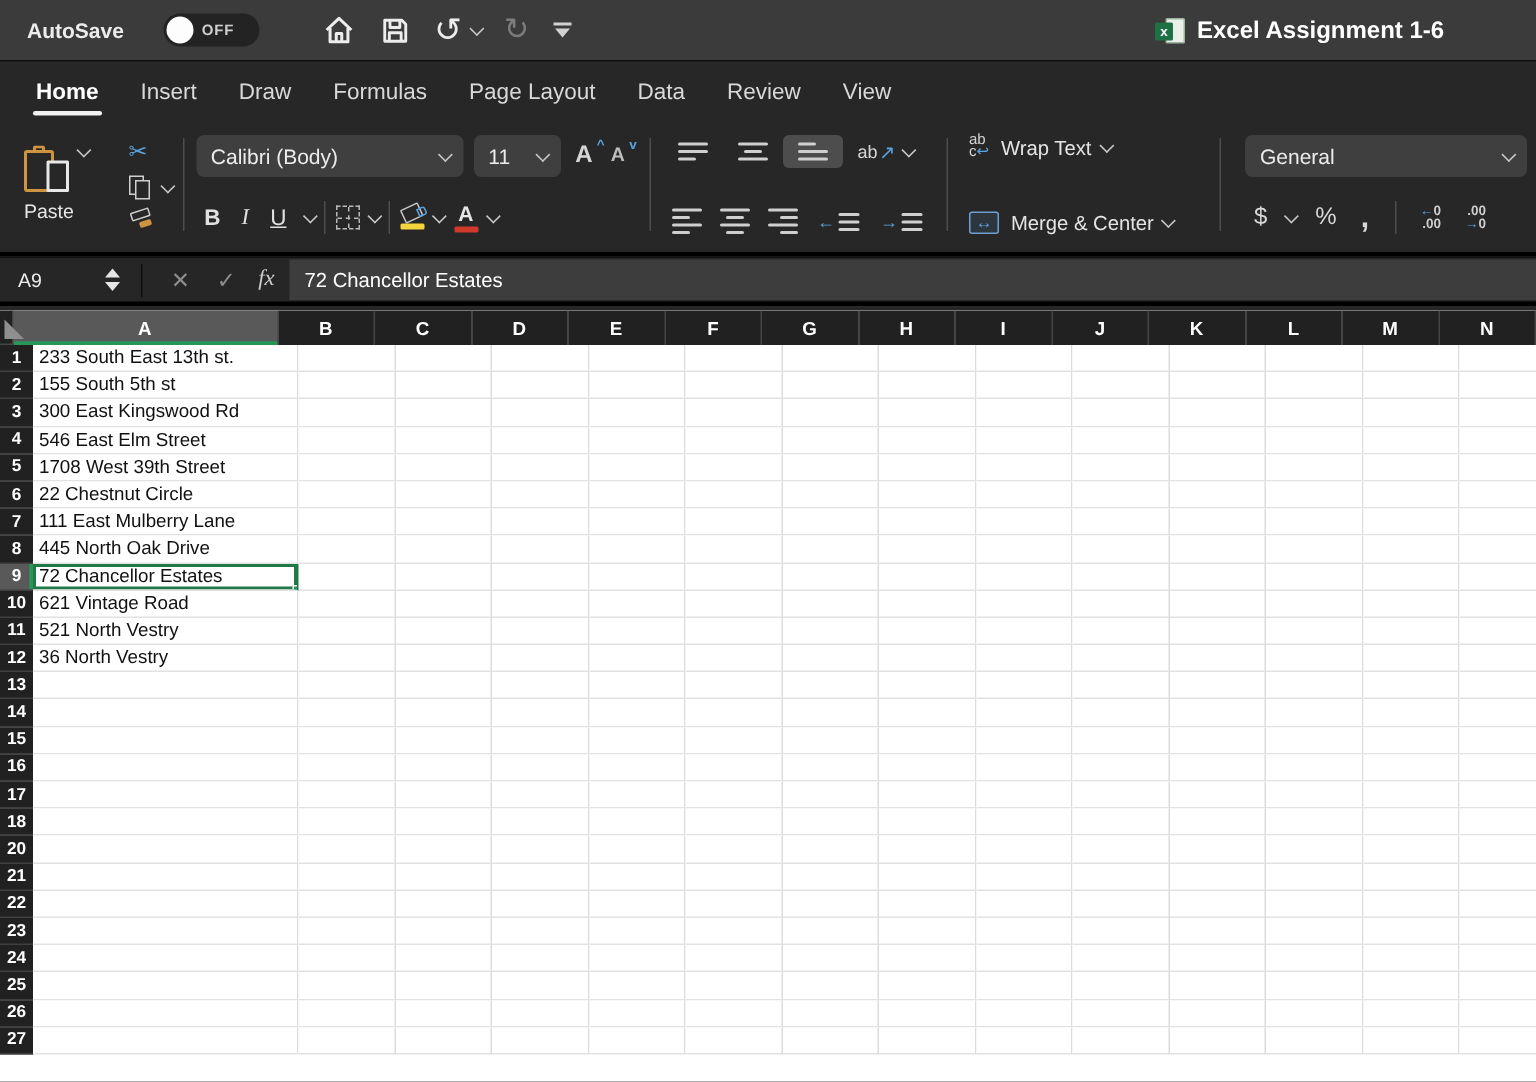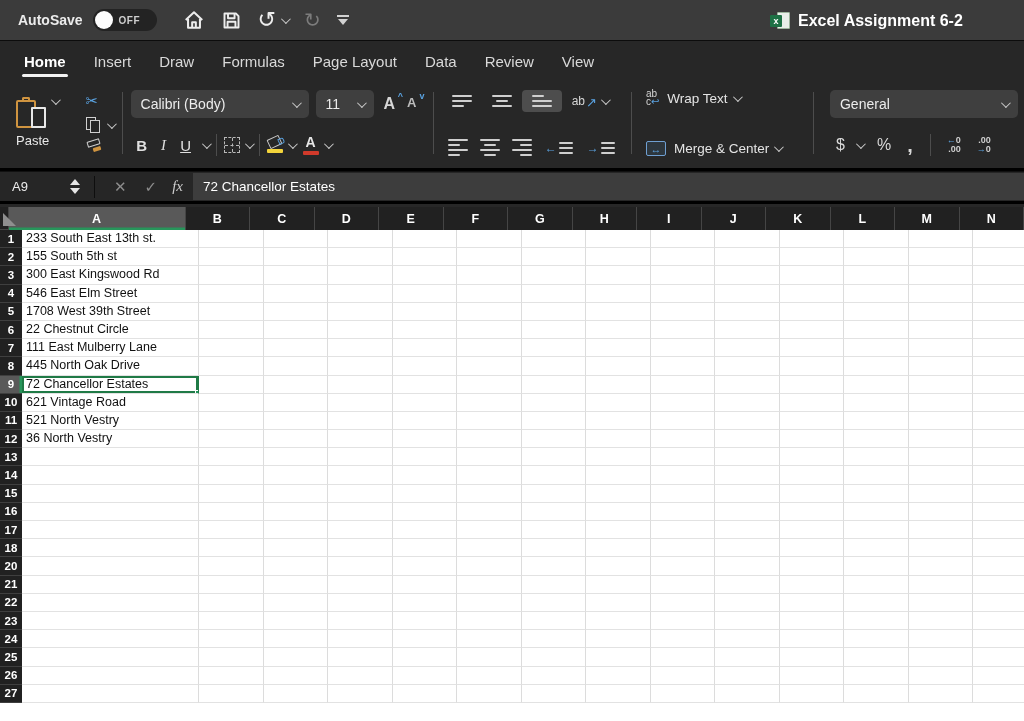--- a/index.html
+++ b/index.html
@@ -5,21 +5,21 @@
   * { margin:0; padding:0; box-sizing:border-box; }
   html,body { width:1024px; height:721px; overflow:hidden; background:#272727;
               font-family:"Liberation Sans","DejaVu Sans",sans-serif; }
   .chev { display:inline-block; width:7px; height:7px; border-right:1.5px solid #c9c9c9;
           border-bottom:1.5px solid #c9c9c9; transform:rotate(45deg) translateY(-2px); margin-left:5px; }
   .vdiv { width:1px; background:#4d4d4d; align-self:center; height:62px; margin:0 8px; }
   .vdiv-sm { width:1px; background:#4d4d4d; height:22px; margin:0 7px; }
 
   
   .titlebar { position:absolute; top:0; left:0; width:1024px; height:41px; background:#3b3b3b;
-              border-bottom:1px solid #0c0c0c; display:flex; align-items:center; }
+              border-bottom:1px solid #0c0c0c; display:flex; align-items:center;gap:16px; }
   .autosave-label { color:#ececec; font-size:14px; font-weight:700; margin-left:18px; }
   .toggle { width:64px; height:22px; border-radius:11px; background:#232323; margin-left:10px;
             display:flex; align-items:center; }
   .knob { width:18px; height:18px; border-radius:50%; background:#fdfdfd; margin-left:2px; }
   .toggle-state { color:#cfcfcf; font-size:10px; font-weight:700; letter-spacing:.5px; margin-left:6px; }
   .tb-icons { display:flex; align-items:center; margin-left:26px; gap:16px; }
   .tb-icon { color:#ededed; display:flex; align-items:center; }
   .tb-icon svg { display:block; }
   .undo-glyph { font-size:22px; line-height:20px; color:#ededed; }
   .redo-glyph { font-size:20px; line-height:20px; color:#7c7c7c; }
@@ -215,21 +215,21 @@
     <span class="collapse-icon">
       <span class="bar"></span>
         <span class="tri"></span>
     </span>
   </div>
   <div class="doc-title-wrap">
     <span class="excel-icon">
       <span class="page"></span>
       <span class="sq">x</span>
     </span>
-    <span class="doc-title">Excel Assignment 6-2</span>
+    <span class="doc-title">Excel Assignment 1-6</span>
   </div>
 </div>
 
 <div class="tabbar">
     <div class="tab active">Home</div>
     <div class="tab">Insert</div>
     <div class="tab">Draw</div>
     <div class="tab">Formulas</div>
     <div class="tab">Page Layout</div>
     <div class="tab">Data</div>

